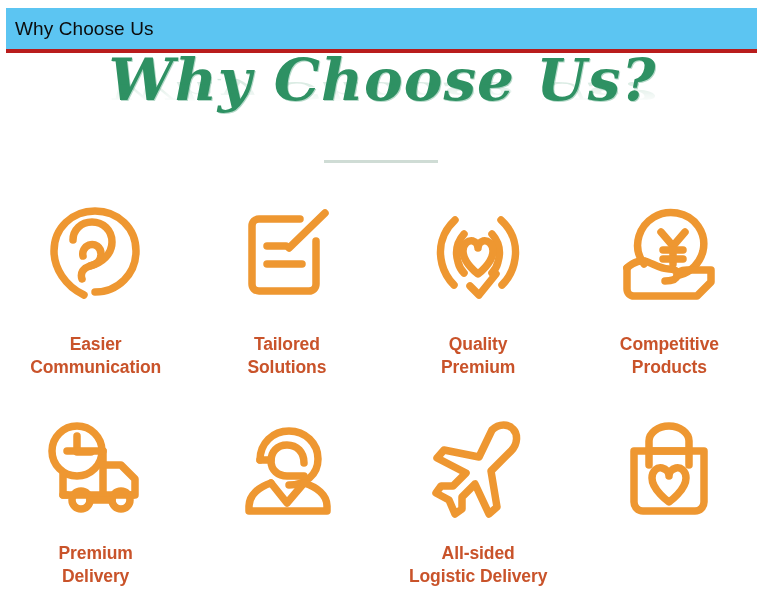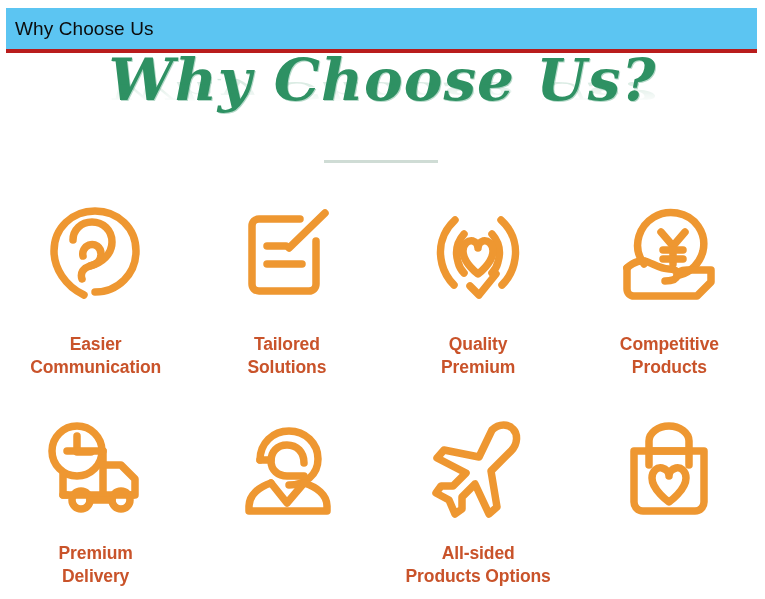--- a/index.html
+++ b/index.html
@@ -247,21 +247,21 @@
 
   <div class="cell row2">
     <div class="icon-box">
       <svg width="98" height="98" viewBox="0 0 98 98">
         <g fill="none" stroke="#EE9731" stroke-width="7.5" stroke-linecap="round" stroke-linejoin="round">
           <path d="M63 9 C70 2 80 3 84 8 C89 13 89 23 82 30 L62 50 L68 86 L60 93 L46 63 L33 76 L33 88 L26 93 L20 79 L7 72 L12 65 H24 L37 52 L8 37 L15 29 L50 36 Z"></path>
         </g>
       </svg>
     </div>
     <div class="cap">All-sided
-Products Options</div>
+Logistic Delivery</div>
   </div>
 
   <div class="cell row2">
     <div class="icon-box">
       <svg width="98" height="98" viewBox="0 0 98 98">
         <g fill="none" stroke="#EE9731" stroke-width="7.5" stroke-linecap="round" stroke-linejoin="round">
           <path d="M14 30 H84 V81 C84 86 80 90 75 90 H23 C18 90 14 86 14 81 Z"></path>
           <path d="M29 44 V20 C29 12 38 5 49 5 C60 5 69 12 69 20 V44"></path>
           <path d="M33 30 H65"></path>
           <path d="M49 81 C49 81 32 69 32 57 C32 50 37 46 42 47 C46 48 49 51 49 55 C49 51 52 48 56 47 C61 46 66 50 66 57 C66 69 49 81 49 81 Z"></path>

